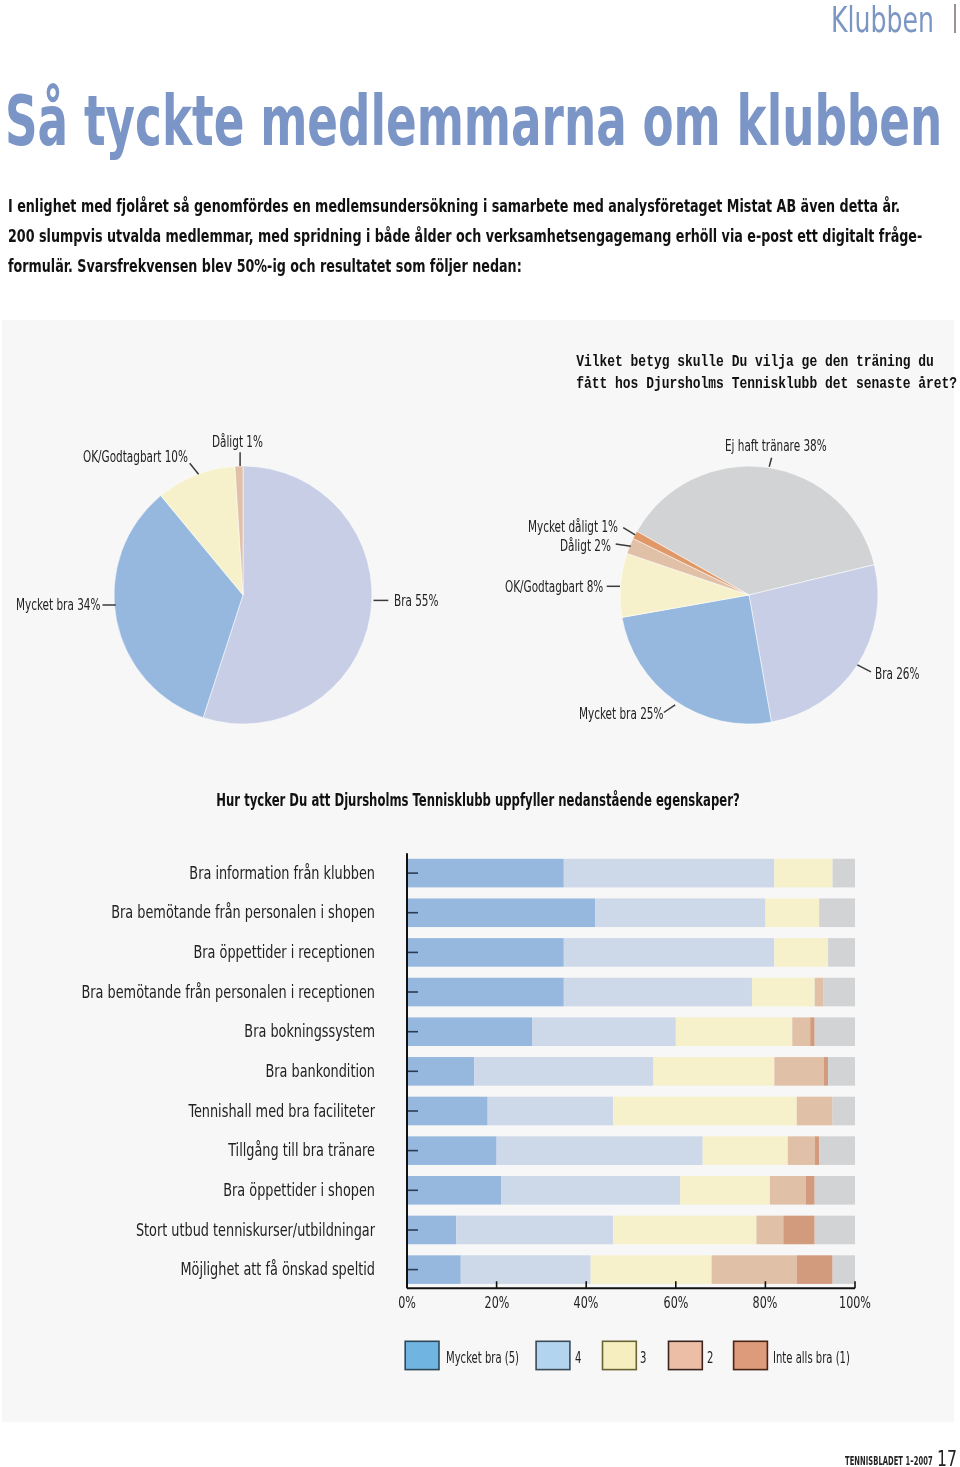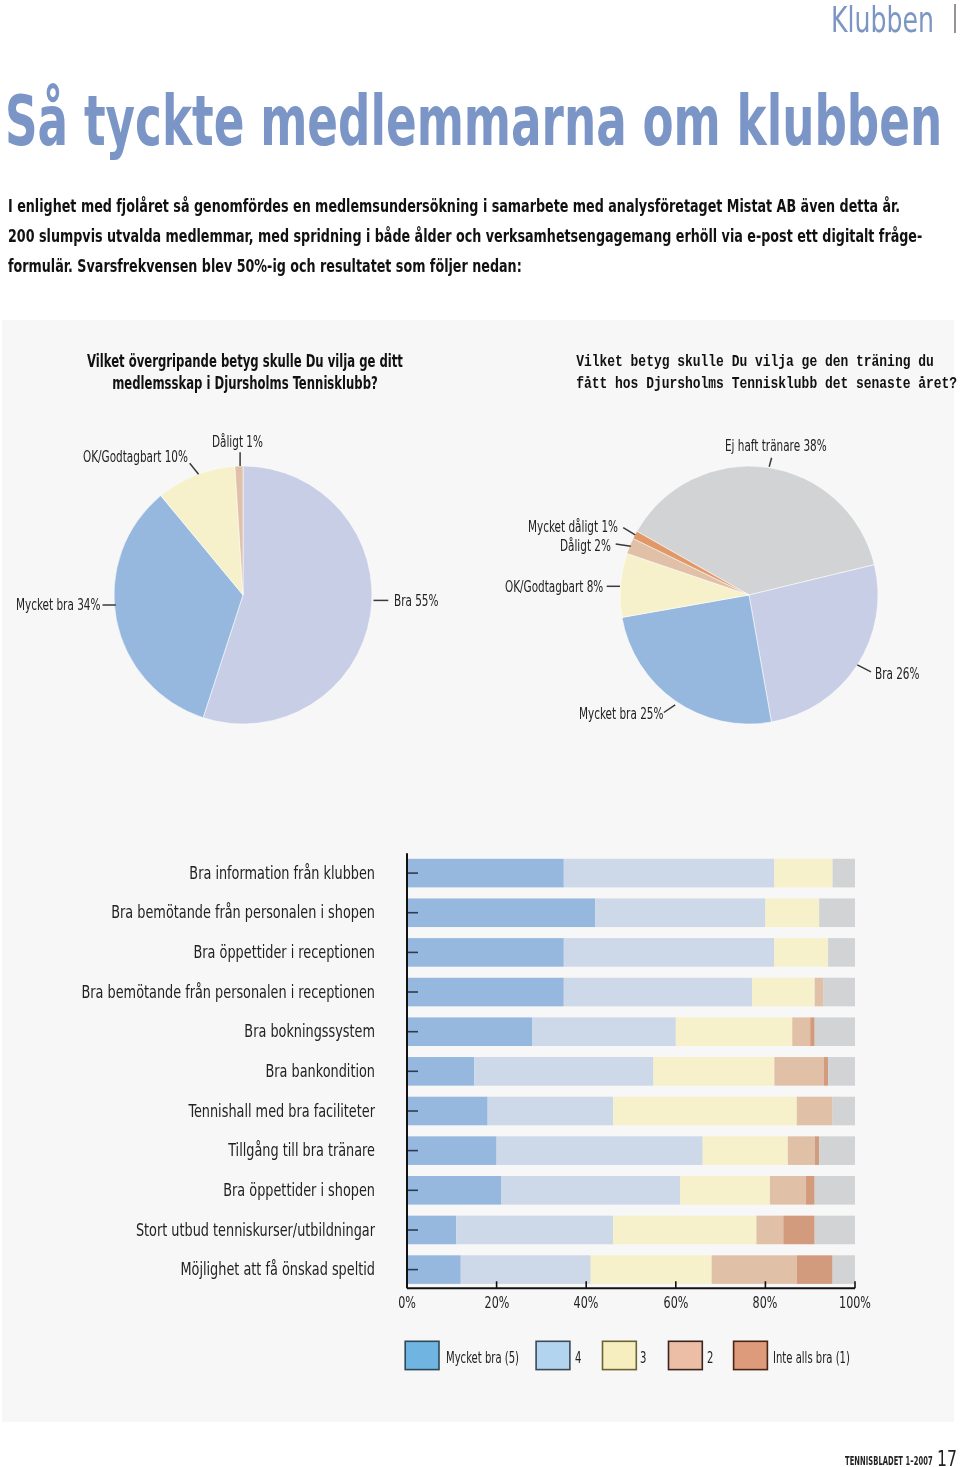--- a/index.html
+++ b/index.html
@@ -50,24 +50,20 @@
   <div id="kicker">Klubben</div>
   <div id="kicker-bar"></div>
   <h1 id="title">Så tyckte medlemmarna om klubben</h1>
   <div id="intro">
     <div>I enlighet med fjolåret så genomfördes en medlemsundersökning i samarbete med analysföretaget Mistat AB även detta år.</div>
     <div>200 slumpvis utvalda medlemmar, med spridning i både ålder och verksamhetsengagemang erhöll via e-post ett digitalt fråge-</div>
     <div>formulär. Svarsfrekvensen blev 50%-ig och resultatet som följer nedan:</div>
   </div>
   <div id="panel"></div>
 
-  <div class="ch-title" style="left:30px;top:351px;width:430px;">
-      <div>Vilket övergripande betyg skulle Du vilja ge ditt</div>
-      <div>medlemsskap i Djursholms Tennisklubb?</div>
-    </div>
   <svg class="abs" style="left:0;top:0;" width="960" height="800" viewBox="0 0 960 800">
       <g>
         <path d="M 243 595 L 243.00 466.00 A 129 129 0 1 1 203.14 717.69 Z" fill="#C8CEE5" stroke="#ffffff" stroke-width="0.55"></path>
         <path d="M 243 595 L 203.14 717.69 A 129 129 0 0 1 160.77 495.60 Z" fill="#96B8DF" stroke="#ffffff" stroke-width="0.55"></path>
         <path d="M 243 595 L 160.77 495.60 A 129 129 0 0 1 234.90 466.25 Z" fill="#F6F1CA" stroke="#ffffff" stroke-width="0.55"></path>
         <path d="M 243 595 L 234.90 466.25 A 129 129 0 0 1 243.00 466.00 Z" fill="#E1C0A8" stroke="#ffffff" stroke-width="0.55"></path>
       </g>
       <g stroke="#3a3a3a" stroke-width="1.5" fill="none" stroke-linecap="butt">
         <line x1="373.5" y1="600.4" x2="388.3" y2="600.4"></line>
         <line x1="102.5" y1="605" x2="115.8" y2="605"></line>
@@ -102,20 +98,23 @@
         <line x1="623.2" y1="527.7" x2="635.2" y2="534.8"></line>
       </g>
   </svg>
   <div class="pie-lab" style="left:725.3px;top:439.4px;">Ej haft tränare 38%</div>
   <div class="pie-lab" style="left:875.3px;top:667.4px;">Bra 26%</div>
   <div class="pie-lab" style="left:578.5px;top:707.1px;">Mycket bra 25%</div>
   <div class="pie-lab" style="left:505.4px;top:579.7px;">OK/Godtagbart 8%</div>
   <div class="pie-lab" style="left:560.4px;top:538.6px;">Dåligt 2%</div>
   <div class="pie-lab" style="left:527.7px;top:520.0px;">Mycket dåligt 1%</div>
 
+  <div class="ch-title" style="left:128px;top:790px;width:700px;">
+      <div>Hur tycker Du att Djursholms Tennisklubb uppfyller nedanstående egenskaper?</div>
+    </div>
   <svg class="abs" style="left:0;top:0;" width="960" height="1467" viewBox="0 0 960 1467">
       <g>
         <g>
           <rect x="407.00" y="858.80" width="156.80" height="28.6" fill="#96B8DF"></rect>
           <rect x="563.80" y="858.80" width="210.56" height="28.6" fill="#CDD8E9"></rect>
           <rect x="774.36" y="858.80" width="58.24" height="28.6" fill="#F6F1CA"></rect>
           <rect x="832.60" y="858.80" width="22.40" height="28.6" fill="#D1D3D4"></rect>
         </g>
         <line x1="407" y1="873.1" x2="418" y2="873.1" stroke="#2b3c52" stroke-width="1.6"></line>
         <g>

